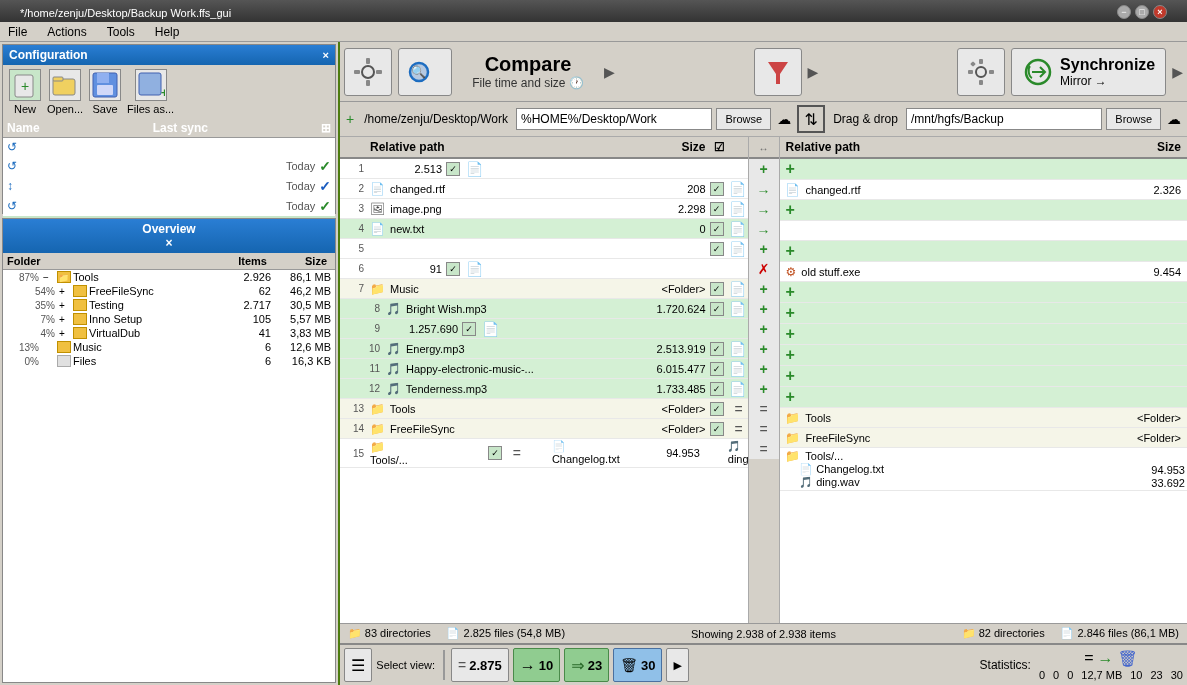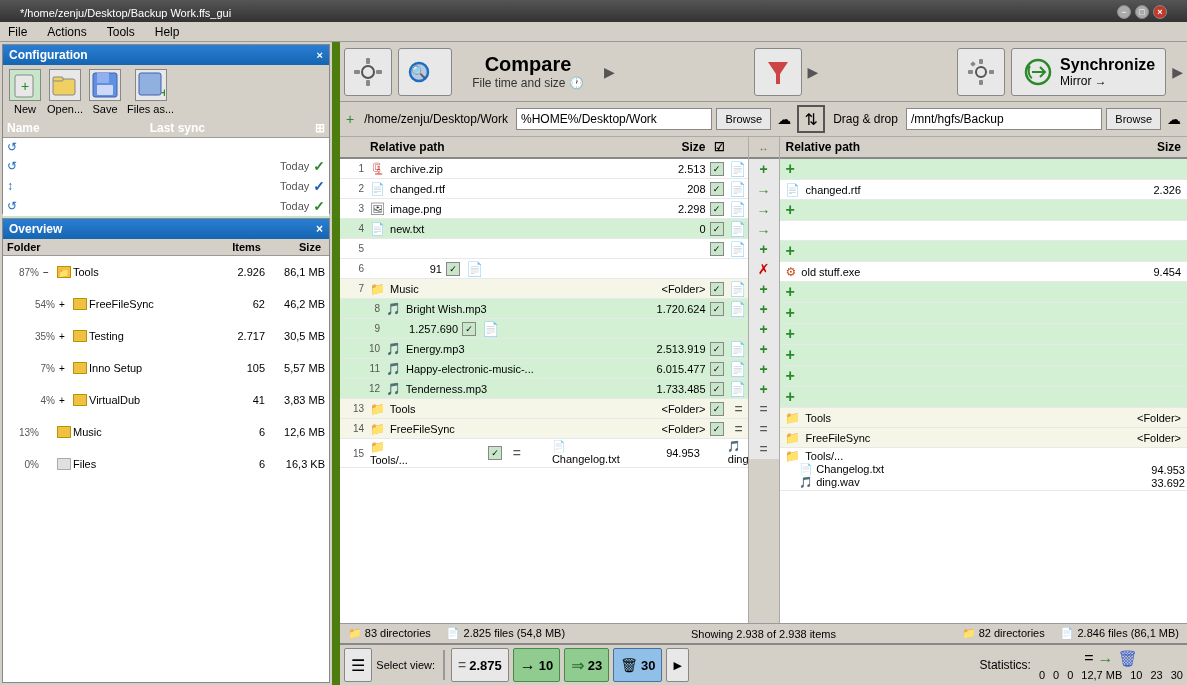--- a/index.html
+++ b/index.html
@@ -42,21 +42,21 @@
       display: flex;
       height: calc(685px - 42px);
     }
 
     
     .left-panel {
       width: 340px;
       display: flex;
       flex-direction: column;
       background: #d4d0c8;
-      border-right: 8px solid #4d7c0f;
+      border-right: 2px solid #4d7c0f;
     }
 
     
     .config-panel {
       background: #1a6bbf;
       color: white;
       height: 170px;
       border: 1px solid #888;
       margin: 2px;
     }
@@ -124,39 +124,40 @@
       flex-direction: column;
     }
     .overview-header {
       background: linear-gradient(to bottom, #2a7ed4, #1565b0);
       padding: 3px 6px;
       display: flex;
       justify-content: space-between;
       align-items: center;
       font-weight: bold;
       font-size: 12px;
+      flex-direction: column;
     }
     .overview-table {
       background: white;
       flex: 1;
       overflow: hidden;
       color: black;
     }
     .ov-header {
       display: flex;
       background: #d4d0c8;
       border-bottom: 1px solid #999;
       padding: 2px 4px;
       font-weight: bold;
       font-size: 11px;
     }
     .ov-row {
       display: flex;
       align-items: center;
-      padding: 10px 0;
+      padding: 1px 0;
       font-size: 11px;
     }
     .ov-pct { width: 40px; text-align: right; padding-right: 4px; font-size: 10px; color: #555; }
     .ov-name { flex: 1; padding-left: 2px; }
     .ov-items { width: 45px; text-align: right; padding-right: 4px; }
     .ov-size { width: 60px; text-align: right; padding-right: 4px; }
 
     
     .right-panel {
       flex: 1;
@@ -602,21 +603,20 @@
           <div class="col-num"></div>
           <div class="col-name">Relative path</div>
           <div class="col-size">Size</div>
           <div class="col-chk">☑</div>
           <div class="col-action"></div>
         </div>
         <div class="file-table-body">
 
           <div class="file-row">
             <div class="col-num">1</div>
-            <div class="col-name"><span class="file-icon file-icon-zip">🗜</span> archive.zip</div>
             <div class="col-size">2.513</div>
             <div class="col-chk">
                 <div class="chk-box chk-checked">✓</div>
               </div>
             <div class="col-action">
                 <div class="action-btn">
                   <span style="color:#888;">📄</span>
                 </div>
               </div>
           </div>

